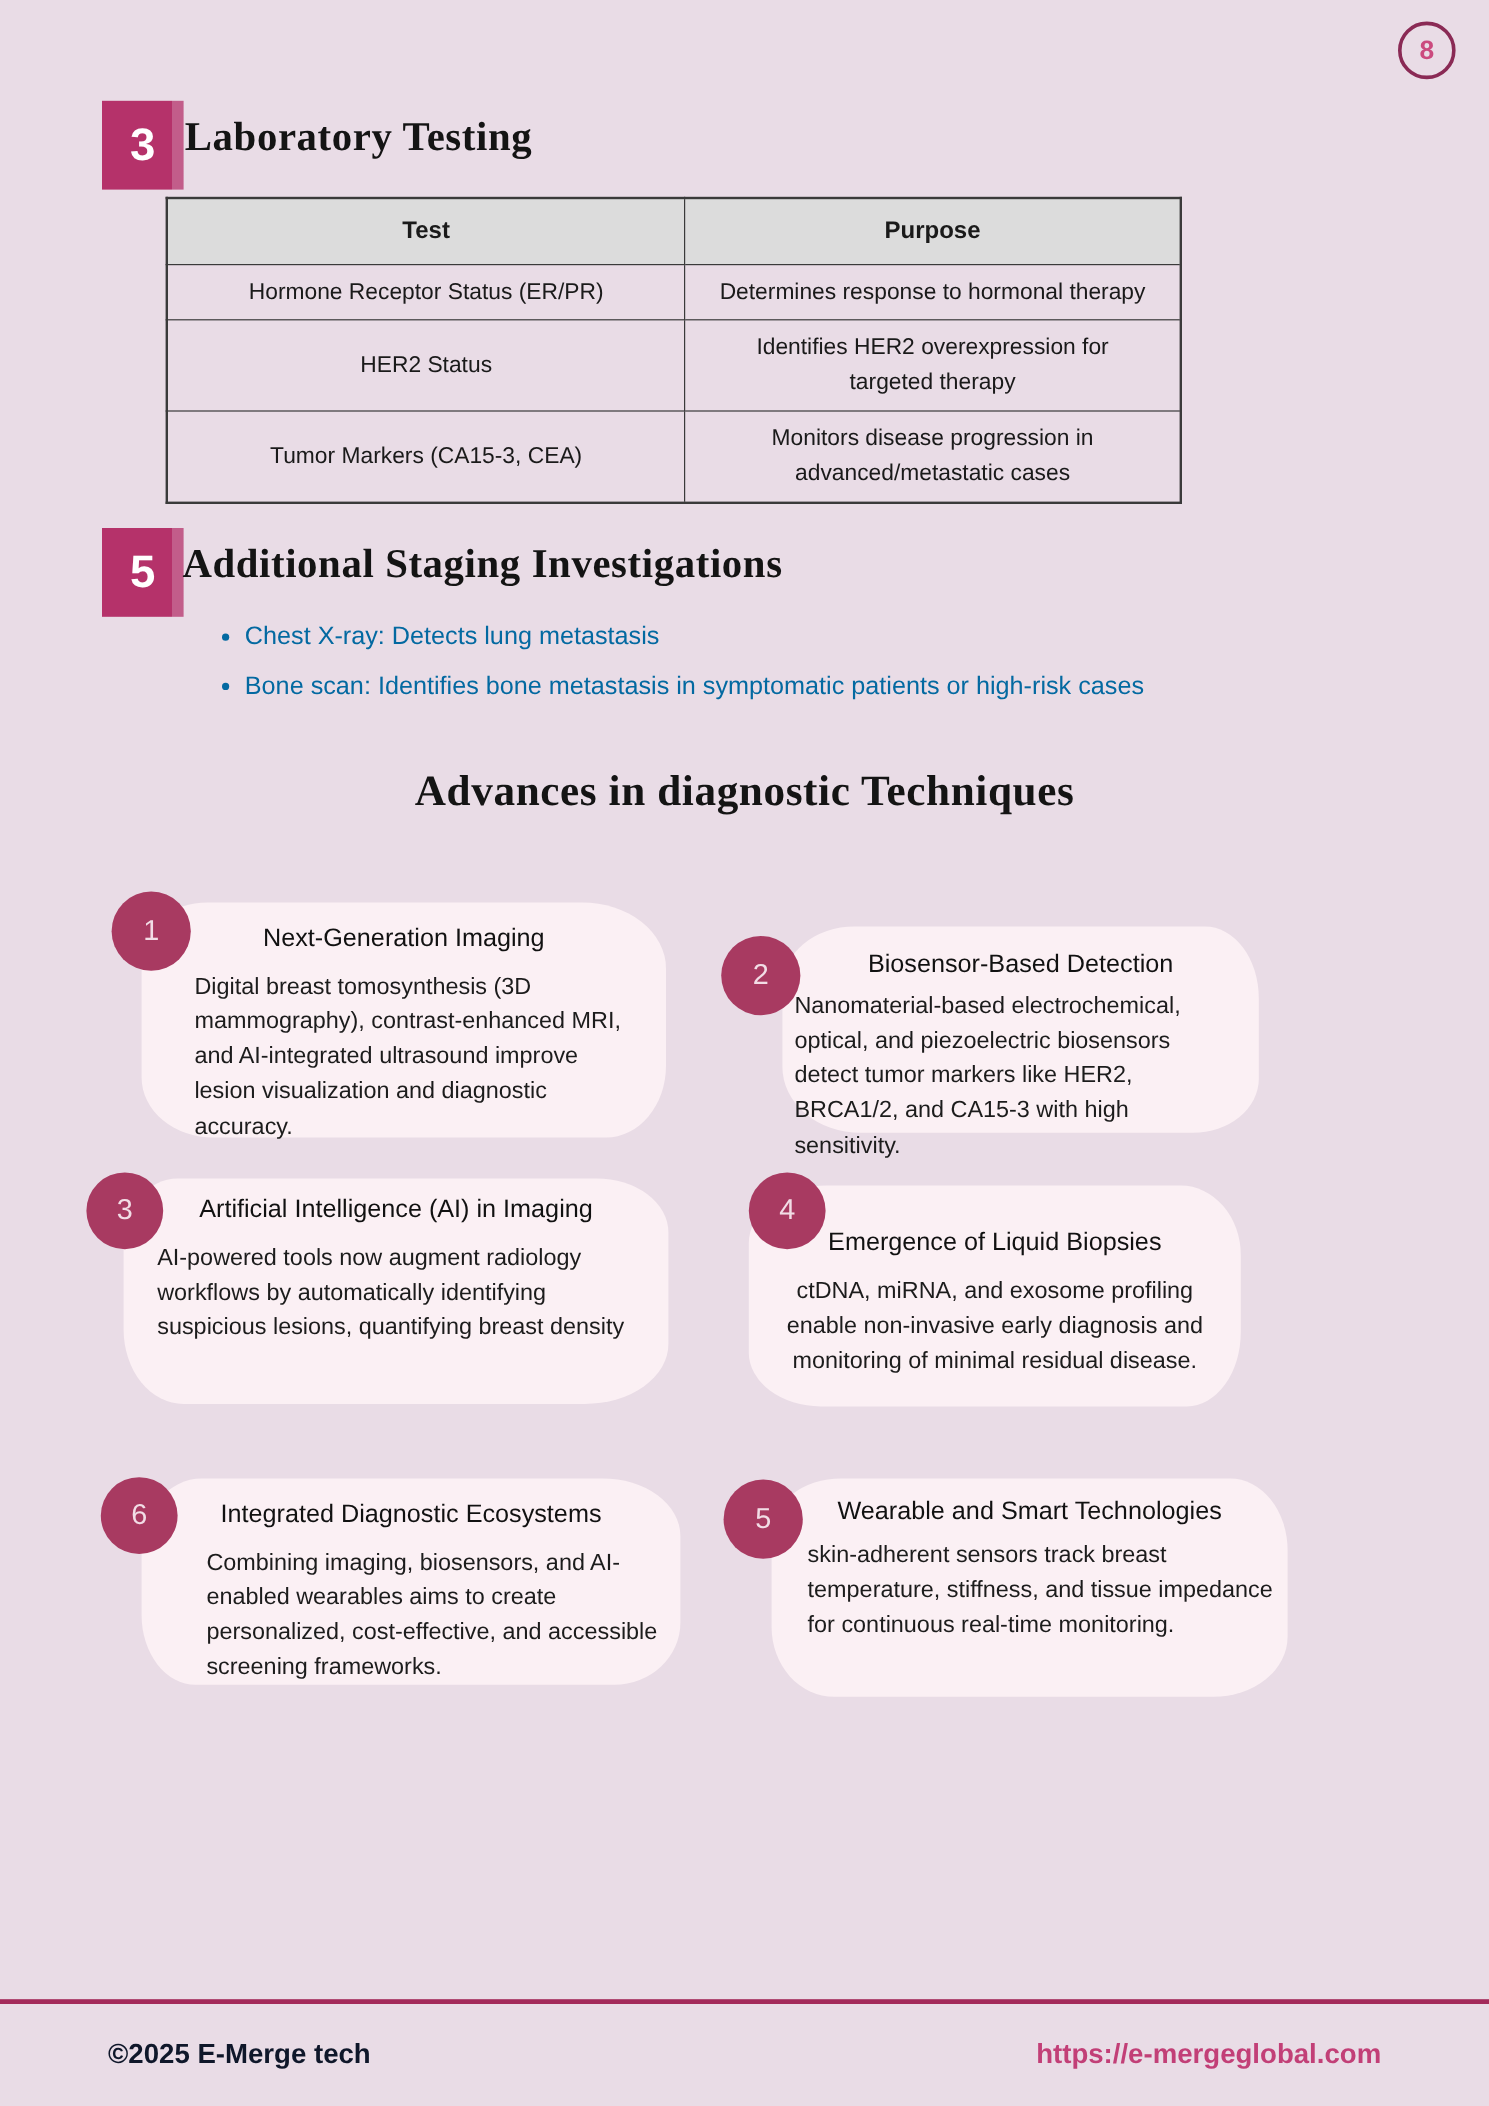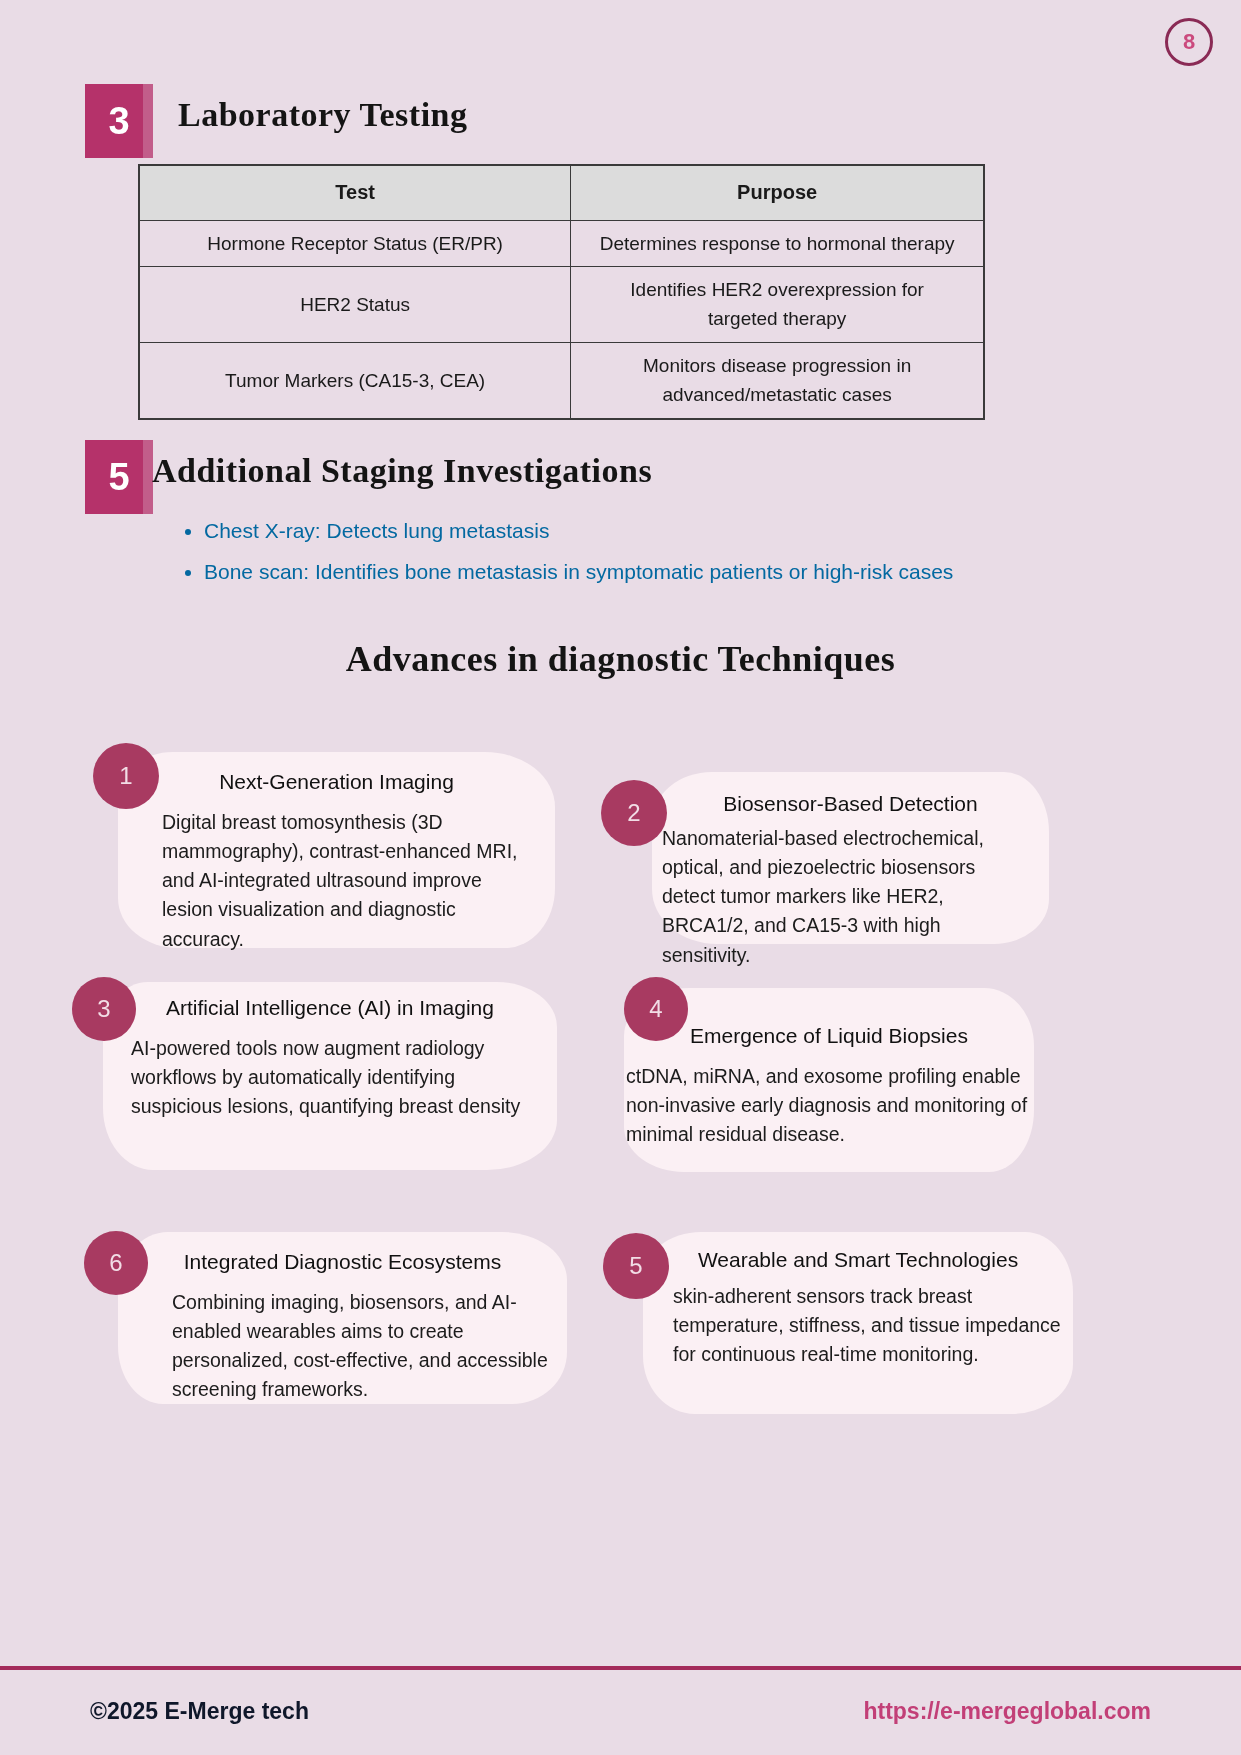--- a/index.html
+++ b/index.html
@@ -43,21 +43,21 @@
   .badge-5 { left: 85px; top: 440px; }
 
   .section-title {
     position: absolute;
     font-family: "Liberation Serif", serif;
     font-weight: 700;
     font-size: 34px;
     color: #141414;
     letter-spacing: 0.5px;
   }
-  .title-lab { left: 178px; top: 96px; }
+  .title-lab { left: 154px; top: 96px; }
   .title-staging { left: 152px; top: 452px; }
 
   
   table.lab-table {
     position: absolute;
     left: 138px; top: 164px;
     width: 847px;
     border-collapse: collapse;
     border: 2px solid #3a3a3a;
   }
@@ -145,21 +145,21 @@
   .card-2 .card-body { padding: 0 16px 0 10px; margin-top: 4px; }
   .circle-2 { left: 601px; top: 780px; width: 66px; height: 66px; }
 
   .card-3 { left: 103px; top: 982px; width: 454px; height: 188px;
             border-radius: 45px 60px 70px 50px / 55px 45px 50px 62px; padding-top: 10px; }
   .card-3 .card-body { padding: 0 10px 0 28px; }
   .circle-3 { left: 72px; top: 977px; width: 64px; height: 64px; }
 
   .card-4 { left: 624px; top: 988px; width: 410px; height: 184px;
             border-radius: 65px 50px 45px 60px / 48px 58px 62px 45px; padding-top: 32px; }
-  .card-4 .card-body { padding: 0 2px; }
+  .card-4 .card-body { text-align: center; padding: 0 23px; }
   .circle-4 { left: 624px; top: 977px; width: 64px; height: 64px; }
 
   .card-6 { left: 118px; top: 1232px; width: 449px; height: 172px;
             border-radius: 50px 65px 55px 45px / 60px 48px 52px 58px; padding-top: 14px; }
   .card-6 .card-body { padding: 0 18px 0 54px; }
   .circle-6 { left: 84px; top: 1231px; width: 64px; height: 64px; }
 
   .card-5 { left: 643px; top: 1232px; width: 430px; height: 182px;
             border-radius: 58px 48px 62px 52px / 46px 60px 50px 58px; padding-top: 12px; }
   .card-5 .card-body { padding: 0 10px 0 30px; margin-top: 6px; }

